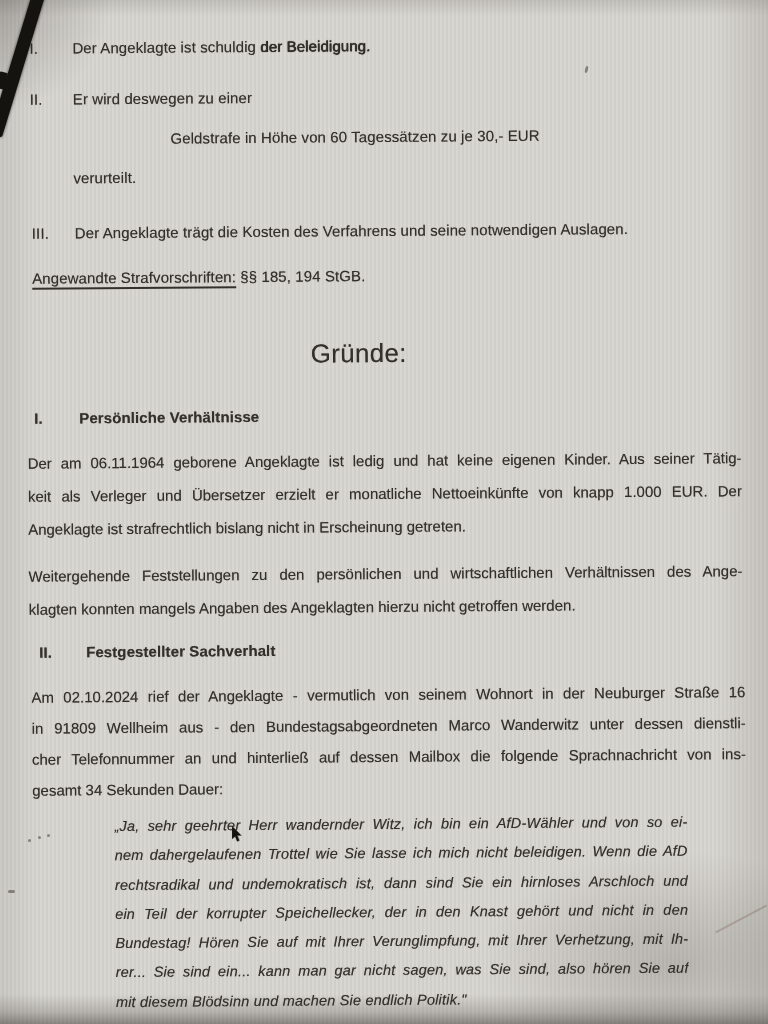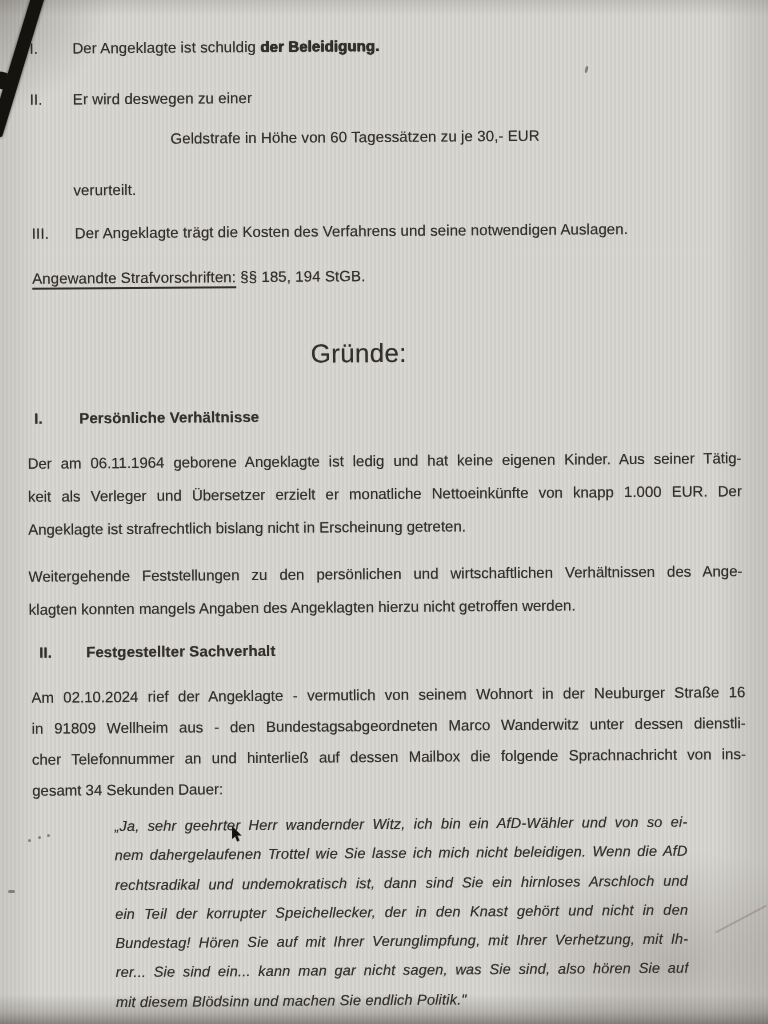--- a/index.html
+++ b/index.html
@@ -20,21 +20,21 @@
   }
   .content{
     position:absolute;inset:0;
     transform:rotate(-0.45deg);
     text-shadow:0 0 0.7px rgba(45,42,38,0.55);
   }
   .abs{position:absolute;}
   .body-text{font-size:15px;line-height:20px;letter-spacing:0.1px;}
   .item{padding-left:43px;}
   .item .num{position:absolute;left:0;top:0;}
-  .smudge{font-weight:700;text-shadow:0 0 1.1px #2a2723, 0.4px 0 0.4px #2a2723;}
+  .smudge{font-weight:400;text-shadow:0 0 1.1px #2a2723, 0.4px 0 0.4px #2a2723;}
   .bold{font-weight:700;}
   .centered{width:768px;text-align:center;}
   .statutes .lbl{text-decoration:none;border-bottom:2px solid #33302b;padding-bottom:1px;}
   .gruende{font-size:26px;letter-spacing:0.3px;}
   .pblock{width:714px;}
   .pline{
     text-align:justify;text-align-last:justify;
     font-size:15px;line-height:33px;white-space:normal;overflow:hidden;height:33px;
   }
   .pline.last{text-align-last:left;}
@@ -73,21 +73,21 @@
       <span>Der Angeklagte ist schuldig </span><span class="smudge">der Beleidigung.</span>
     </div>
 
     <div class="abs item body-text" style="left:33px;top:87px;width:700px;">
       <span class="num">II.</span>
       <span>Er wird deswegen zu einer</span>
     </div>
 
     <div class="abs centered body-text" style="left:0;top:127px;transform:translateX(-26px);">Geldstrafe in Höhe von 60 Tagessätzen zu je 30,- EUR</div>
 
-    <div class="abs body-text" style="left:76px;top:178px;">verurteilt.</div>
+    <div class="abs body-text" style="left:76px;top:166px;">verurteilt.</div>
 
     <div class="abs item body-text" style="left:34px;top:221px;width:700px;">
       <span class="num">III.</span>
       <span>Der Angeklagte trägt die Kosten des Verfahrens und seine notwendigen Auslagen.</span>
     </div>
 
     <div class="abs statutes body-text" style="left:34px;top:266px;">
       <span class="lbl">Angewandte Strafvorschriften:</span><span> §§ 185, 194 StGB.</span>
     </div>
 

